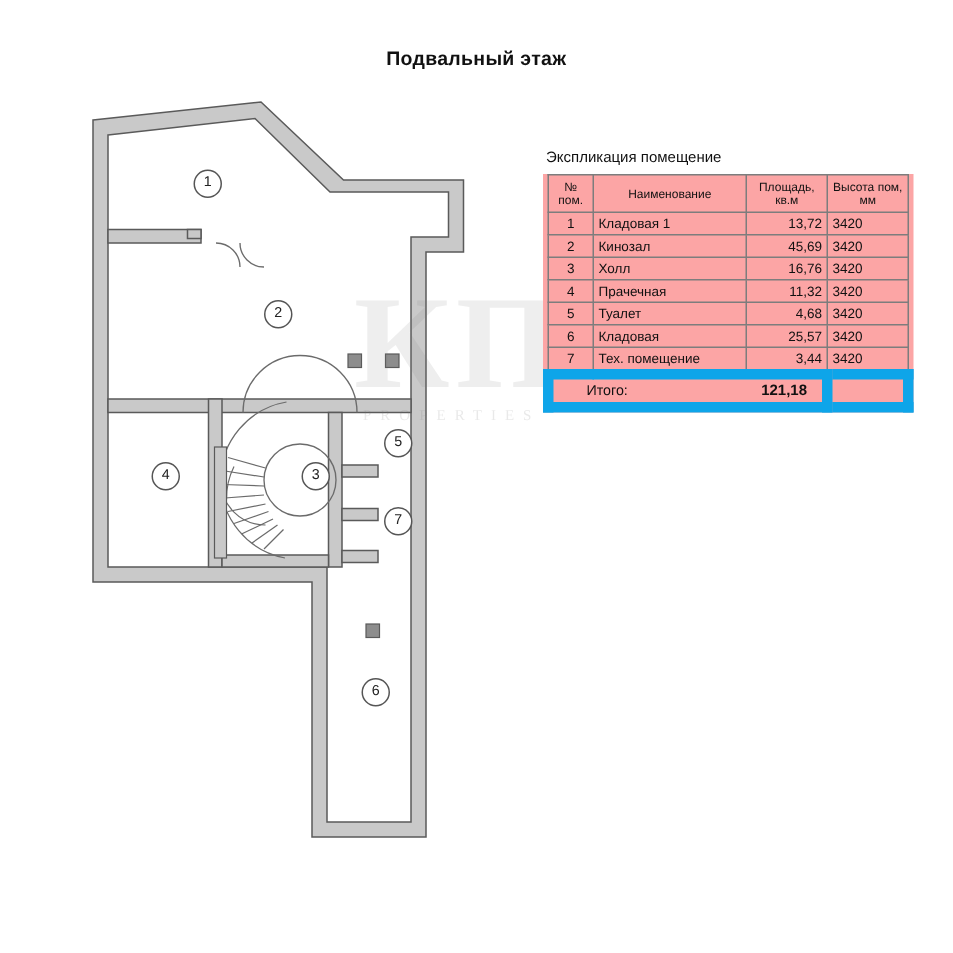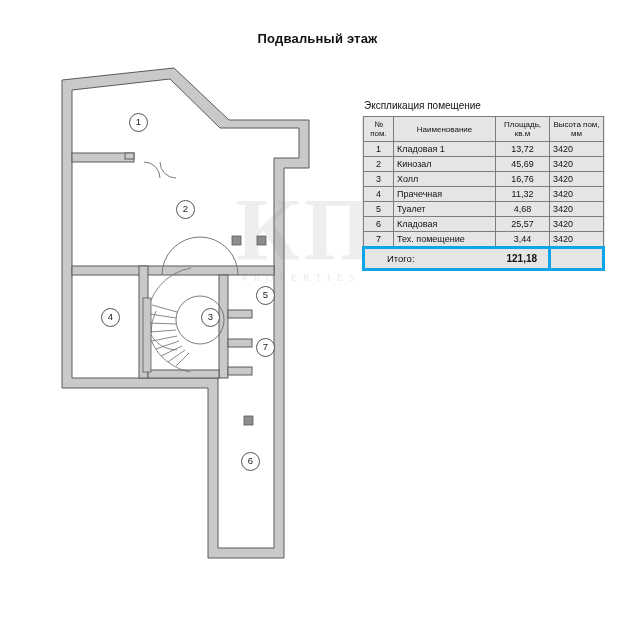--- a/index.html
+++ b/index.html
@@ -64,44 +64,44 @@
   }
   #expl .caption {
     font-size: 10px;
     color: #111;
     margin-bottom: 5px;
     padding-left: 2px;
   }
   table.tbl {
     border-collapse: collapse;
     width: 240px;
-    background: #e5e5e5;
+    background: #fca5a5;
     table-layout: fixed;
   }
   table.tbl td, table.tbl th {
     border: 1px solid #7d7d7d;
     font-size: 9px;
     font-weight: normal;
     padding: 2px 3px;
     color: #111;
     height: 13px;
     box-sizing: border-box;
   }
   table.tbl thead td {
     text-align: center;
     font-size: 8px;
     line-height: 1.15;
     padding: 3px 2px;
   }
   .c-num { width: 30px; text-align: center; }
   .c-name { width: 102px; text-align: left; padding-left: 7px; }
-  .c-area { width: 54px; text-align: center; }
+  .c-area { width: 54px; text-align: right; }
   .c-h { width: 54px; text-align: left; }
   tr.total td {
-    border: 3px solid #0ea5e9;
+    border: 7px solid #0ea5e9;
     height: 22px;
     font-size: 9.5px;
   }
   tr.total td.lbl {
     text-align: left;
     padding-left: 22px;
     border-right: none;
   }
   tr.total td.val {
     text-align: center;

